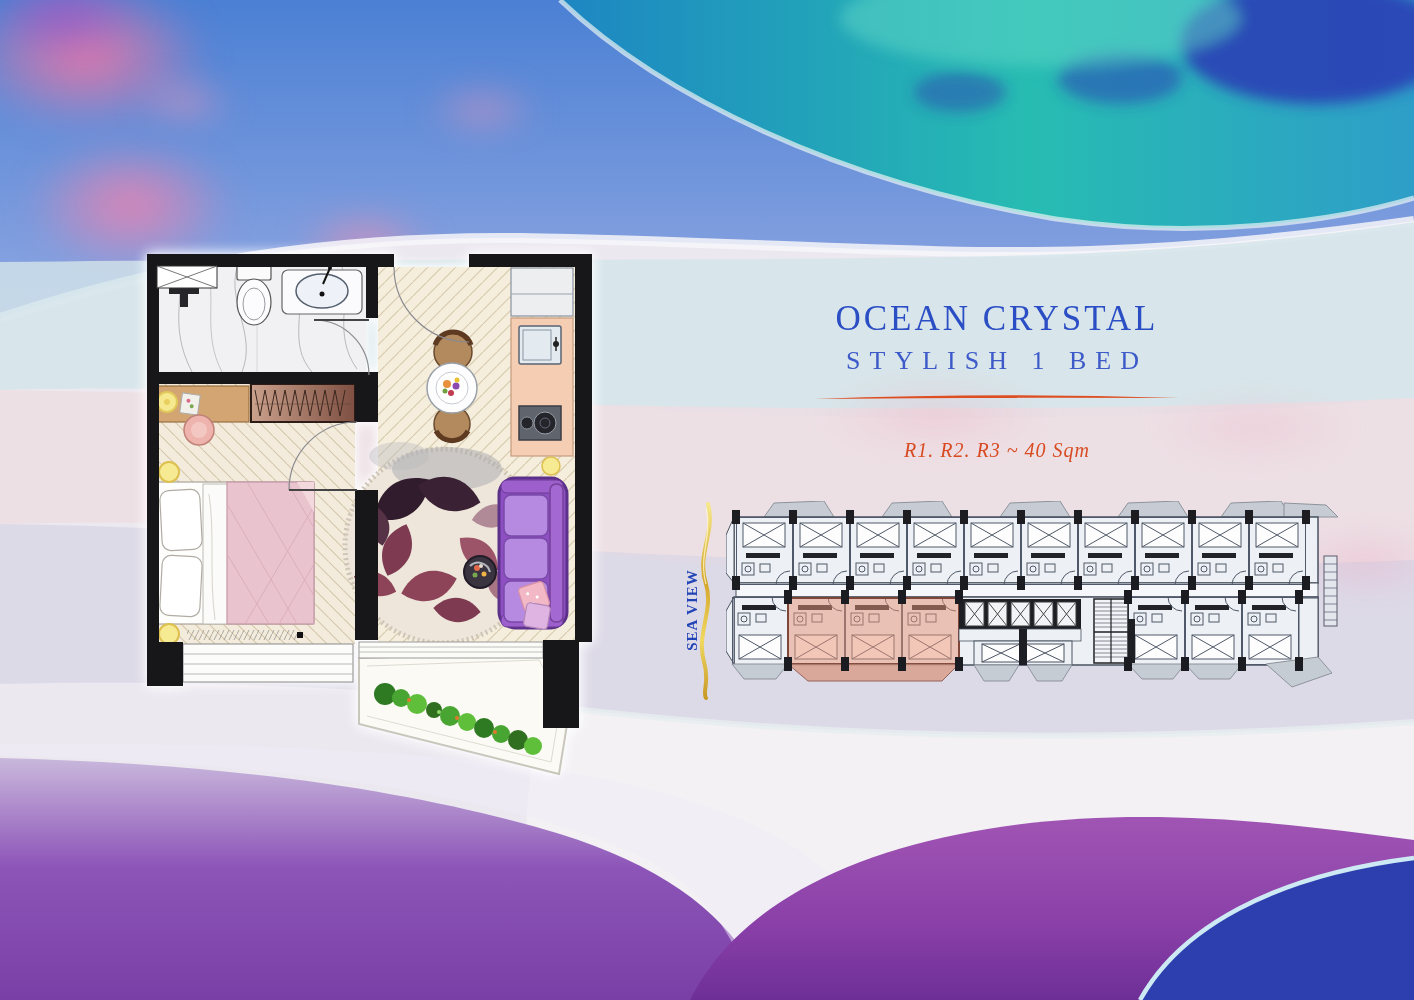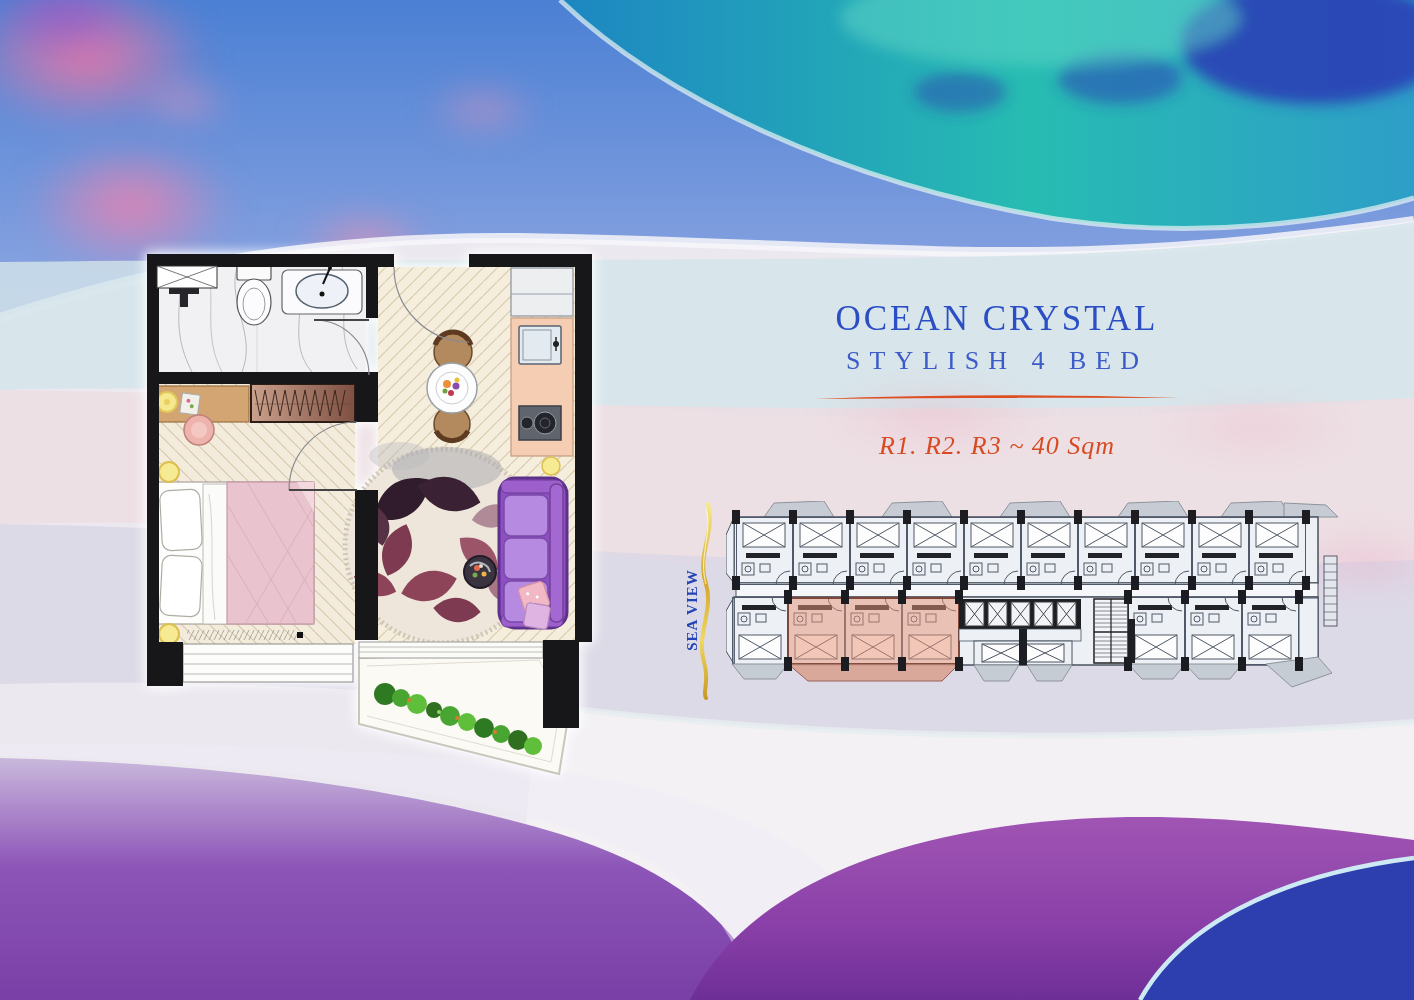--- a/index.html
+++ b/index.html
@@ -6,21 +6,21 @@
   .stage{position:relative;width:1414px;height:1000px;overflow:hidden;
          font-family:"Liberation Serif","DejaVu Serif",serif;}
   .stage svg{display:block;}
   .layer{position:absolute;left:0;top:0;}
   .cloud{position:absolute;border-radius:50%;filter:blur(16px);pointer-events:none;}
   
   .title-block{position:absolute;left:755px;top:299px;width:484px;text-align:center;}
   .title-block h1{margin:0;font-size:35px;font-weight:normal;letter-spacing:3px;color:#2b4ec5;}
   .title-block h2{margin:7px 0 0 0;font-size:26px;font-weight:normal;letter-spacing:9px;color:#3c5ac8;}
   .divider-wrap{margin:15px auto 0 auto;width:370px;height:12px;}
-  .units-line{margin-top:28px;font-size:26px;font-style:italic;letter-spacing:1px;color:#d84b22;}
+  .units-line{margin-top:36px;font-size:20px;font-style:italic;letter-spacing:1px;color:#d84b22;}
   
   .seaview{position:absolute;left:680px;top:500px;width:46px;height:200px;}
   .sea-label{position:absolute;top:100px;left:-36px;width:100px;height:20px;text-align:center;
              transform:rotate(-90deg);font-weight:bold;font-size:15px;letter-spacing:1px;color:#2144b6;}
   .gold-line{position:absolute;left:14px;top:2px;}
   
   .floorplan{position:absolute;left:147px;top:254px;filter:drop-shadow(0 0 7px rgba(255,255,255,.85)) drop-shadow(0 0 2px rgba(255,255,255,.6));}
   .building{position:absolute;left:726px;top:501px;opacity:.96;}
 </style>
 </head>
@@ -328,21 +328,21 @@
       <path d="M247,13 A75,75 0 0 0 322,88" stroke="#8a8a90" stroke-width="1.2"></path>
       <path d="M167,66 A55,55 0 0 1 222,121" stroke="#8a8a90" stroke-width="1.2"></path>
       <line x1="222" y1="66" x2="167" y2="66" stroke="#444" stroke-width="2"></line>
       <path d="M142,236 A68,68 0 0 1 210,168" stroke="#8a8a90" stroke-width="1.2"></path>
       <line x1="210" y1="236" x2="142" y2="236" stroke="#444" stroke-width="2"></line>
     </g>
   </svg>
 
   <div class="title-block">
     <h1>OCEAN CRYSTAL</h1>
-    <h2>STYLISH 4 BED</h2>
+    <h2>STYLISH 1 BED</h2>
     <div class="divider-wrap">
       <svg width="370" height="12">
         <path d="M3,8 Q185,1 367,7 Q185,6 3,8 Z" fill="#dd4e22"></path>
       </svg>
     </div>
     <div class="units-line">R1. R2. R3 ~ 40 Sqm</div>
   </div>
 
   <div class="seaview">
     <svg class="gold-line" width="26" height="198">

